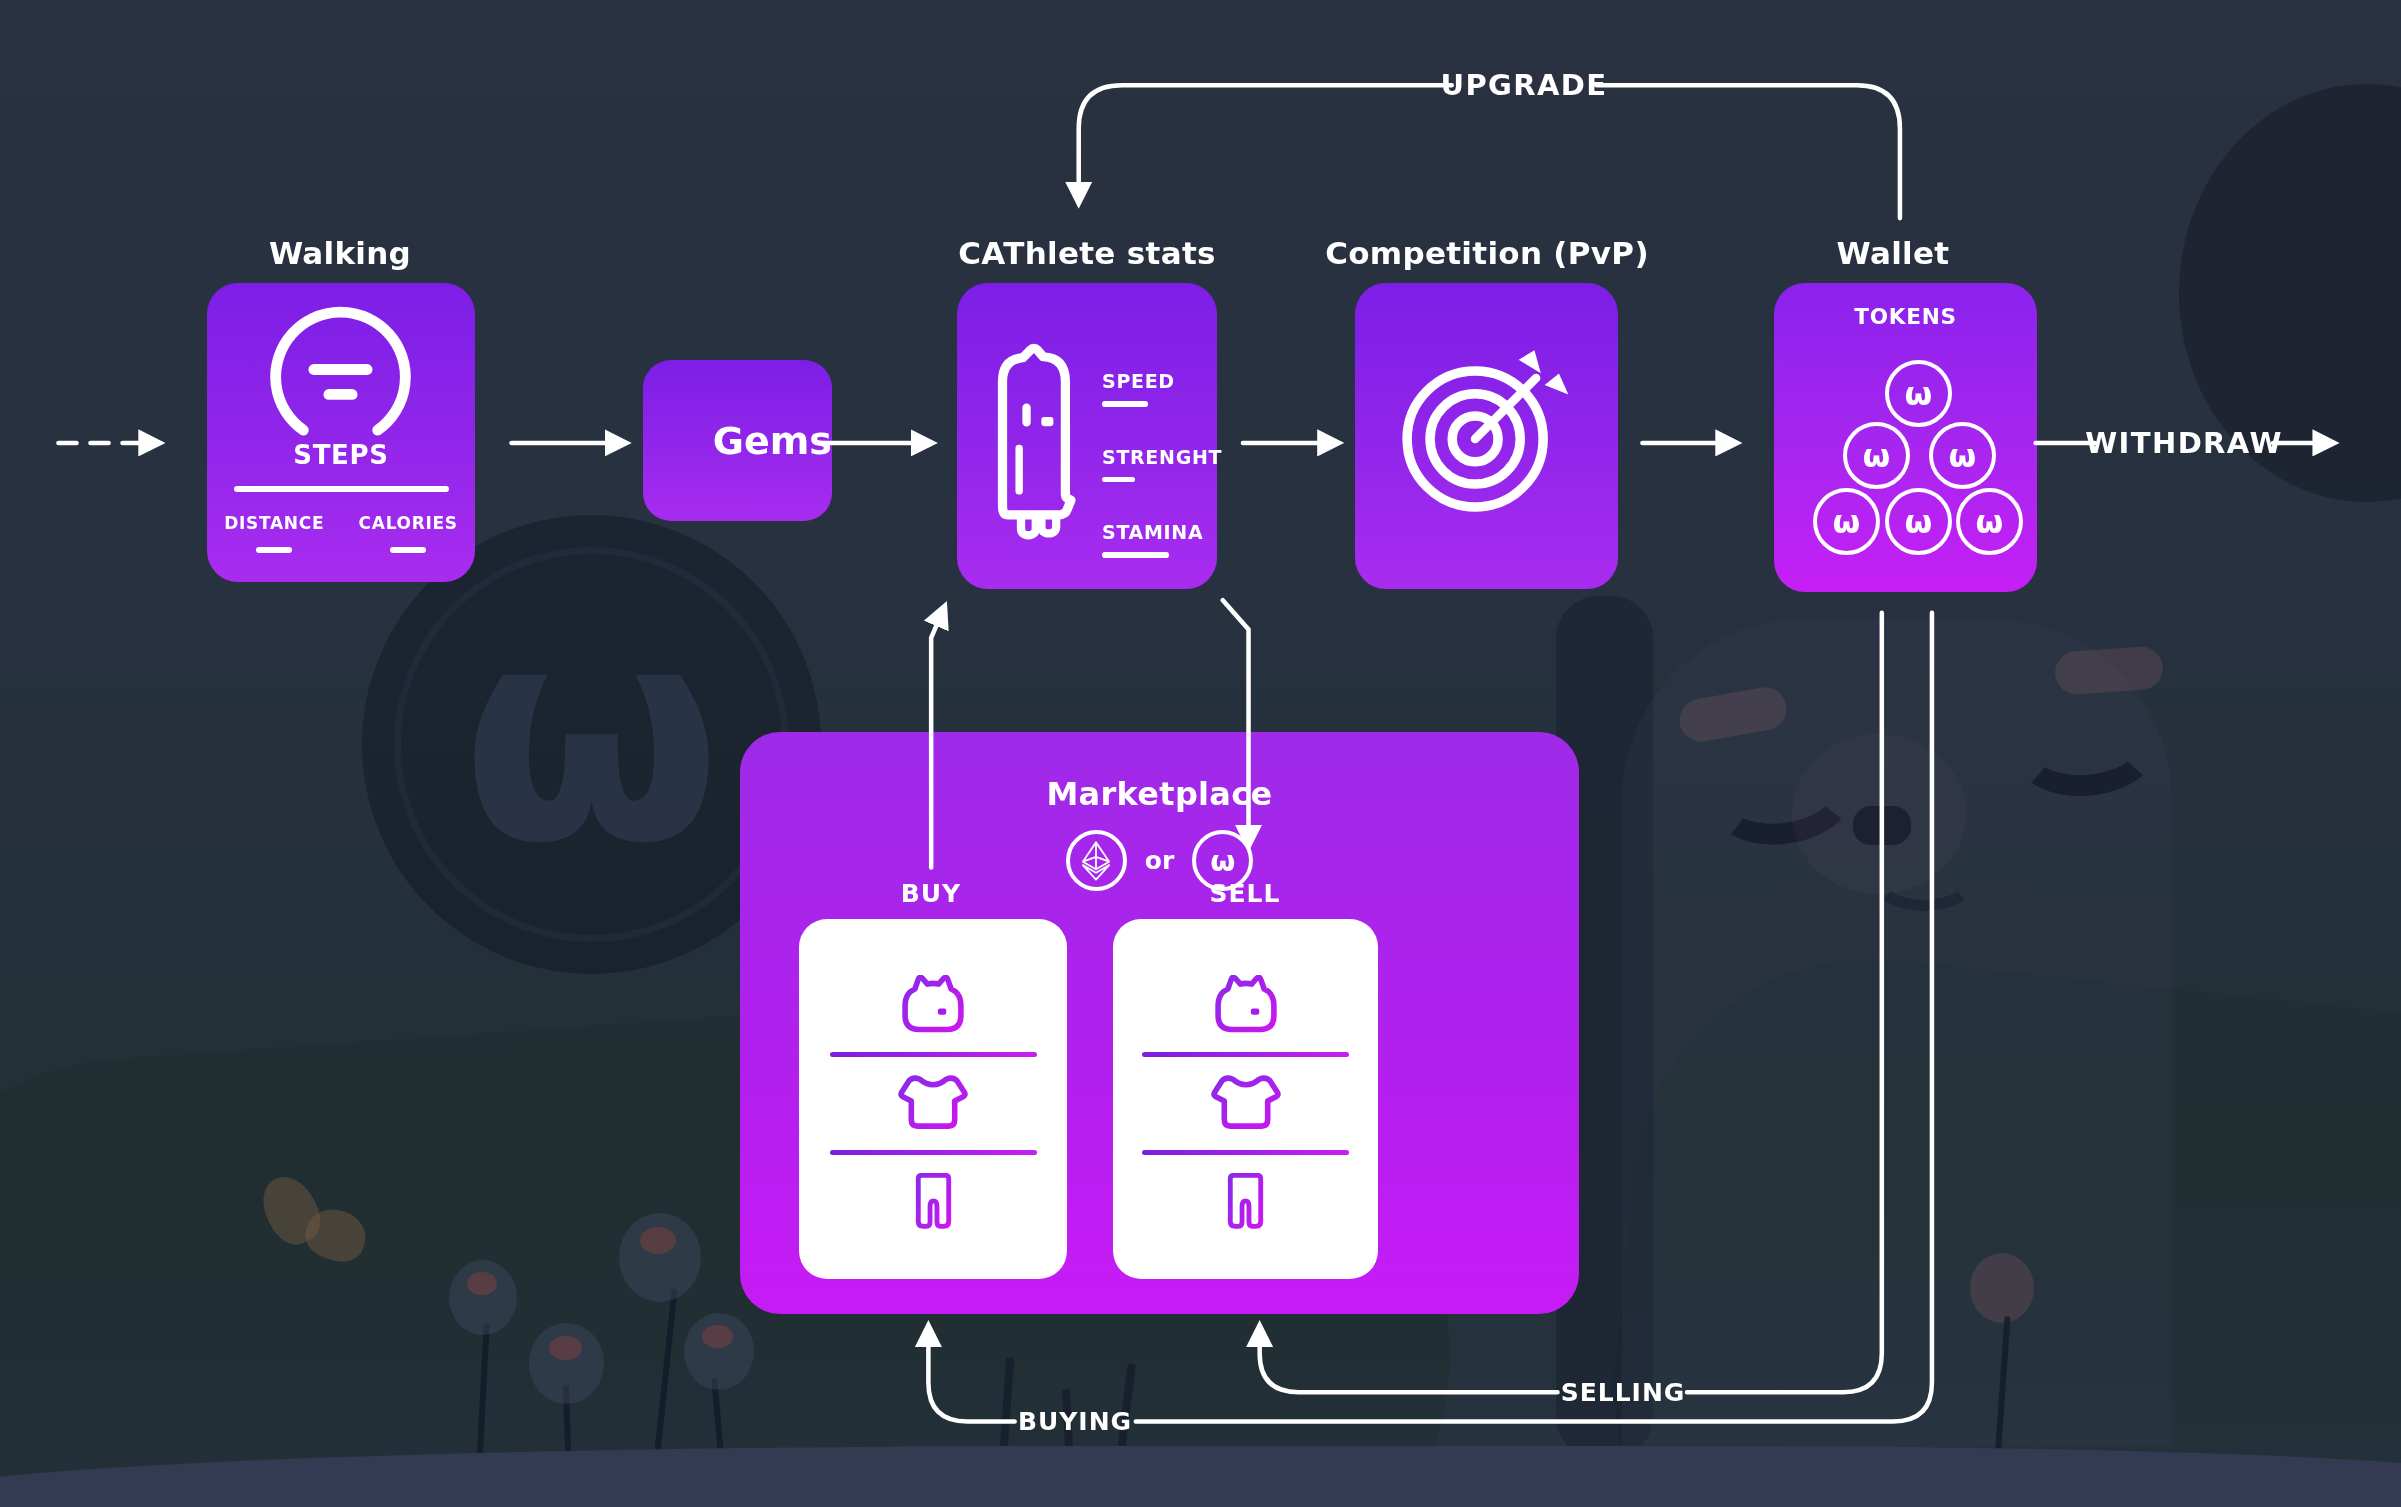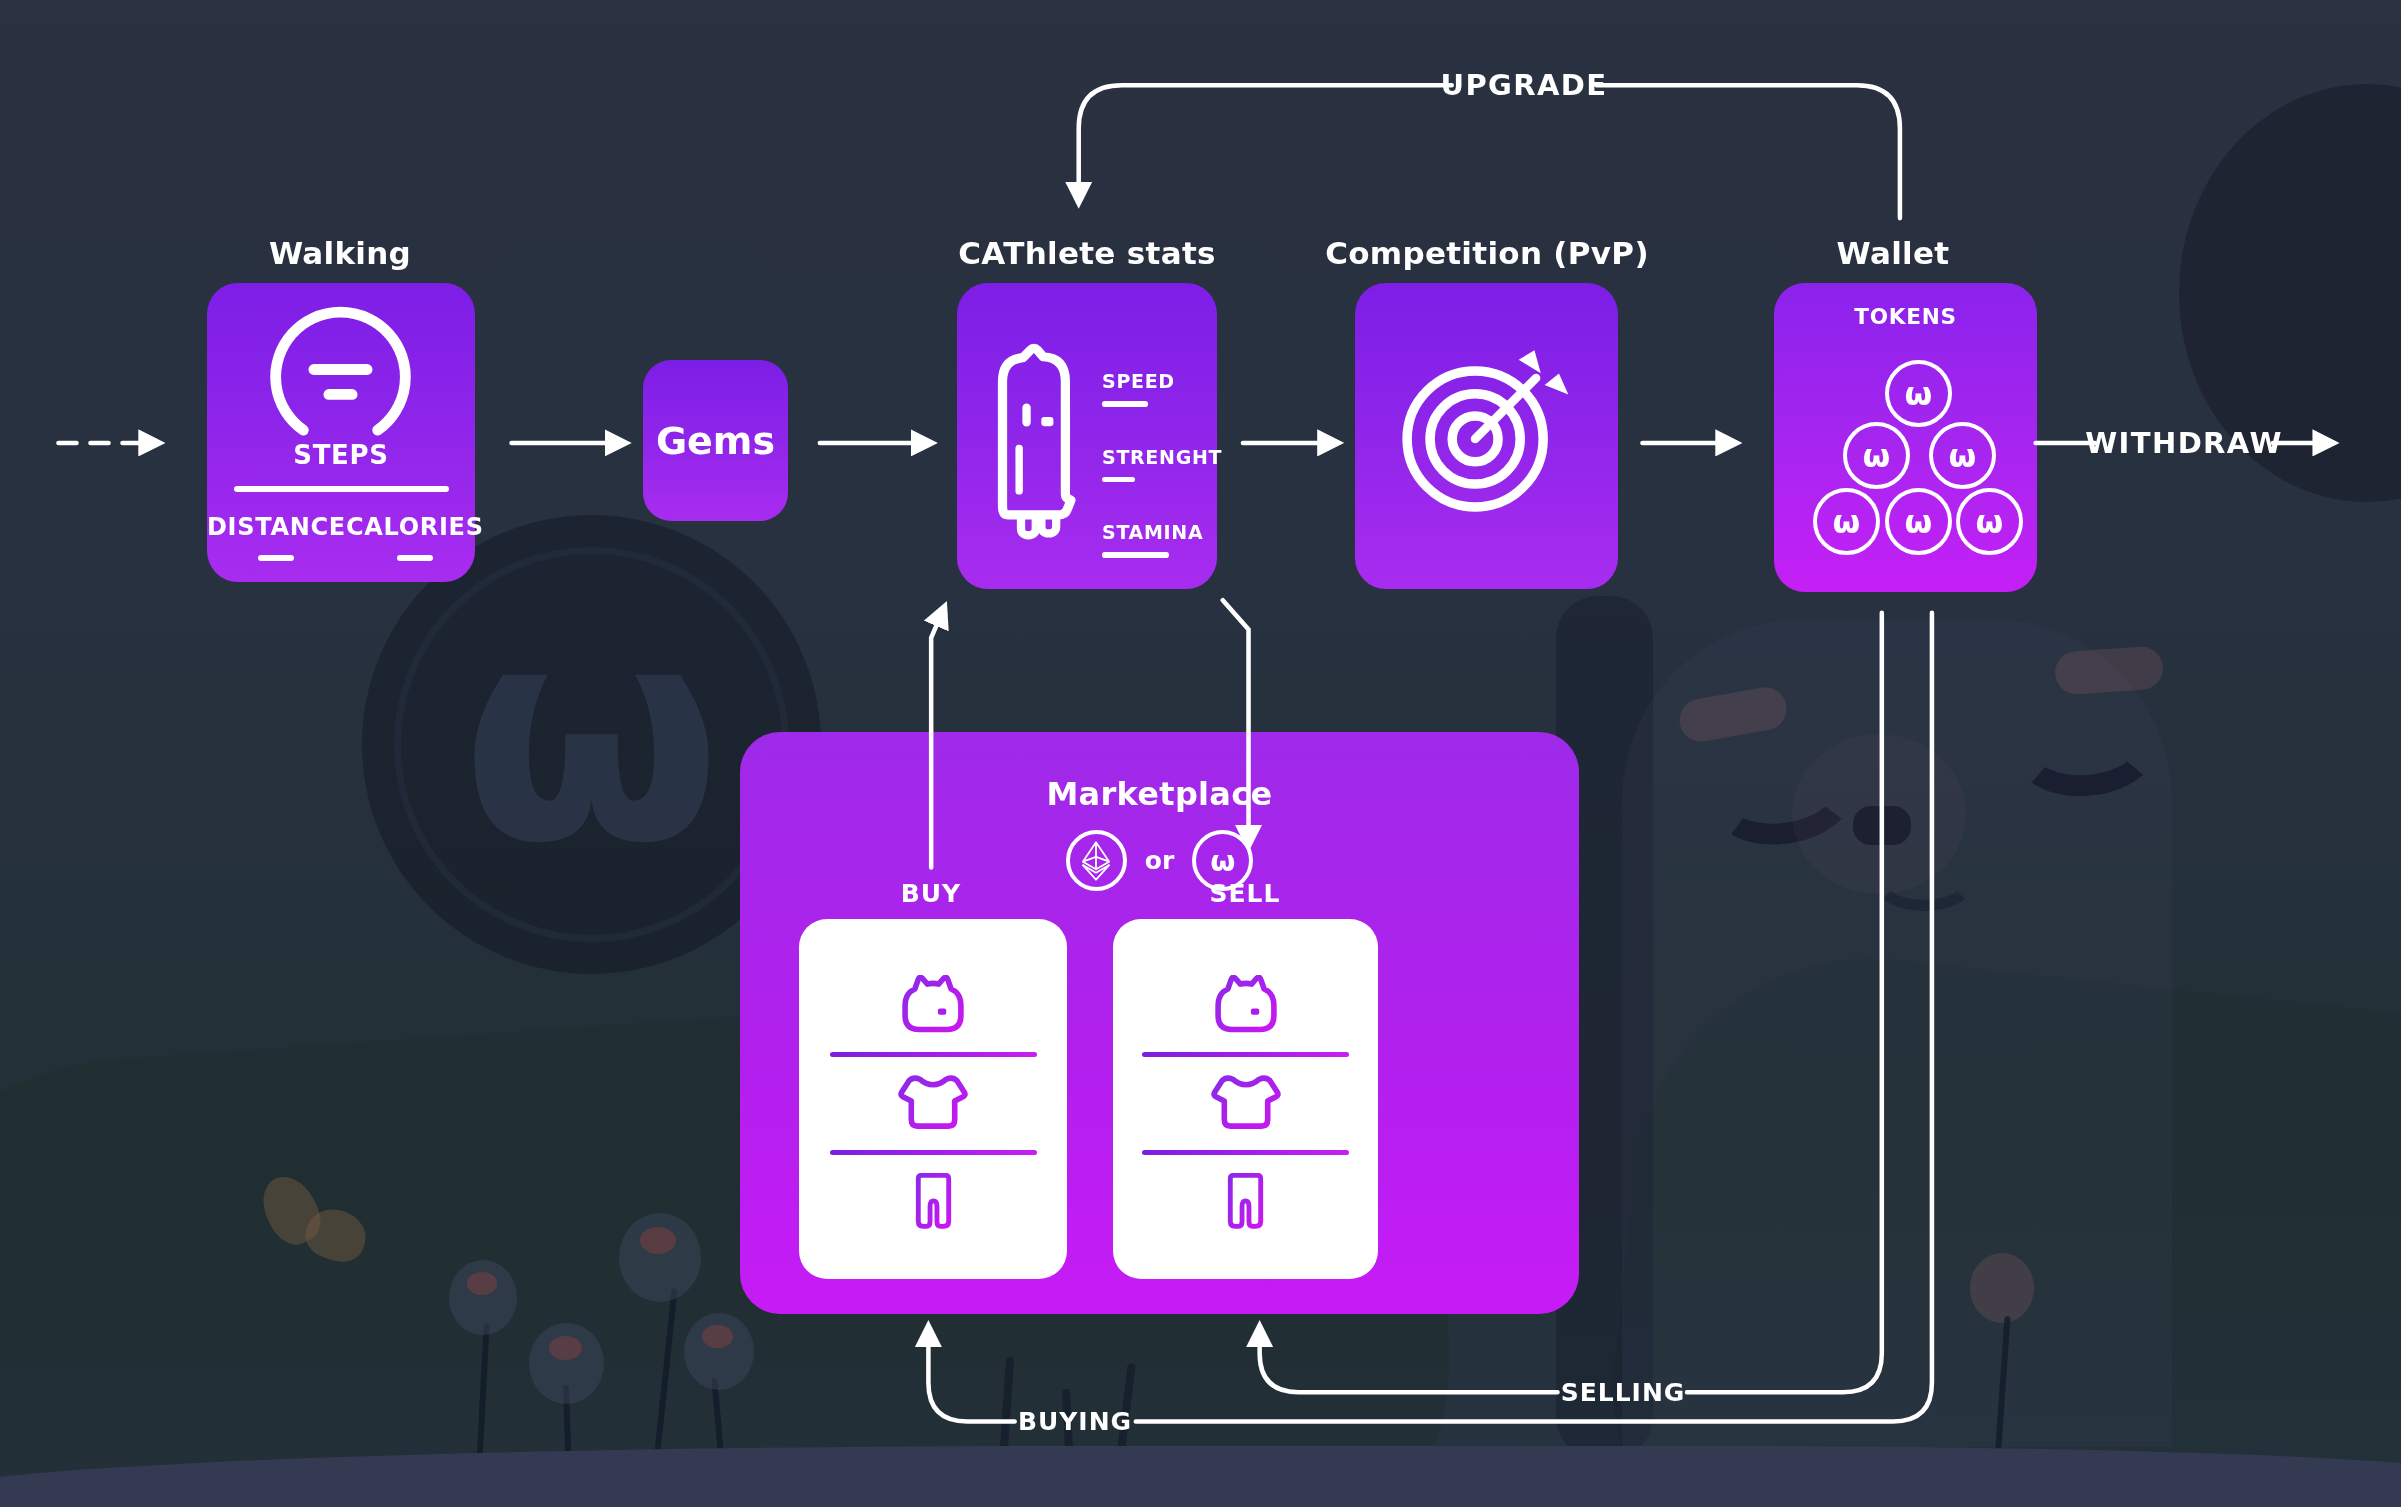--- a/index.html
+++ b/index.html
@@ -37,24 +37,24 @@
   .card-market{background:linear-gradient(180deg,#9f2ae9 0%,#b31fee 60%,#c71bf6 100%);border-radius:40px;}
   .card-white{position:absolute;background:#ffffff;border-radius:28px;display:flex;flex-direction:column;align-items:center;}
   .flow-title{position:absolute;font-size:31px;letter-spacing:0.3px;transform:translateX(-50%);white-space:nowrap;}
   .conn-label{position:absolute;transform:translate(-50%,-50%);font-size:29px;letter-spacing:1.4px;white-space:nowrap;}
   .conn-label.small{font-size:25px;letter-spacing:1px;}
   
   .steps-label{position:absolute;top:157px;left:0;right:0;text-align:center;font-size:26px;letter-spacing:0.7px;}
   .walk-divider{position:absolute;top:203px;left:26.5px;right:26.5px;height:6.3px;background:#fff;border-radius:3.5px;}
   .walk-metrics{position:absolute;top:230px;left:0;right:0;display:flex;justify-content:space-around;}
   .walk-metric{display:flex;flex-direction:column;align-items:center;gap:14px;}
-  .walk-metric .lbl{font-size:24px;letter-spacing:0.7px;}
+  .walk-metric .lbl{font-size:17px;letter-spacing:0.7px;}
   .mini-bar{width:36px;height:6.3px;background:#fff;border-radius:3.5px;}
   
-  .gems-card{display:flex;align-items:center;justify-content:center;font-size:38px;}
+  .gems-card{display:flex;align-items:center;justify-content:flex-end;font-size:38px;padding-left:44px;}
   
   .stats-col{position:absolute;left:145px;top:56px;display:flex;flex-direction:column;margin-top:31px;}
   .stat{margin-bottom:39px;}
   .stat .lbl{font-size:19px;letter-spacing:0.7px;}
   .stat .bar{height:5.6px;background:#fff;border-radius:2.8px;margin-top:9px;}
   
   .tokens-label{position:absolute;top:21px;left:0;right:0;text-align:center;font-size:21.6px;letter-spacing:0.7px;}
   .wcoin{position:absolute;width:67px;height:67px;border:4.9px solid #fff;border-radius:50%;box-sizing:border-box;display:flex;align-items:center;justify-content:center;font-size:32px;line-height:1;}
   
   .market-title{position:absolute;top:43px;left:0;right:0;text-align:center;font-size:32px;letter-spacing:0.3px;}

